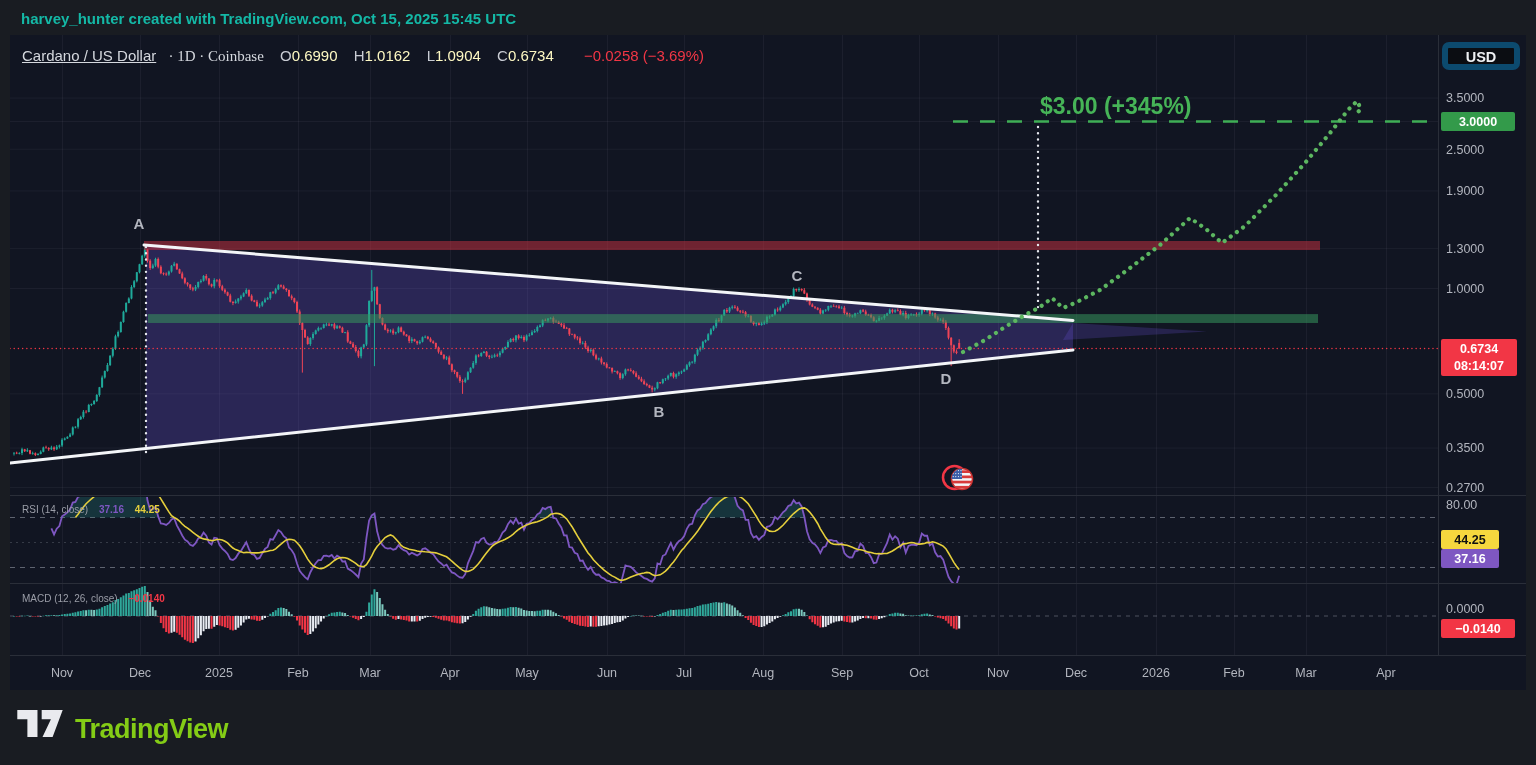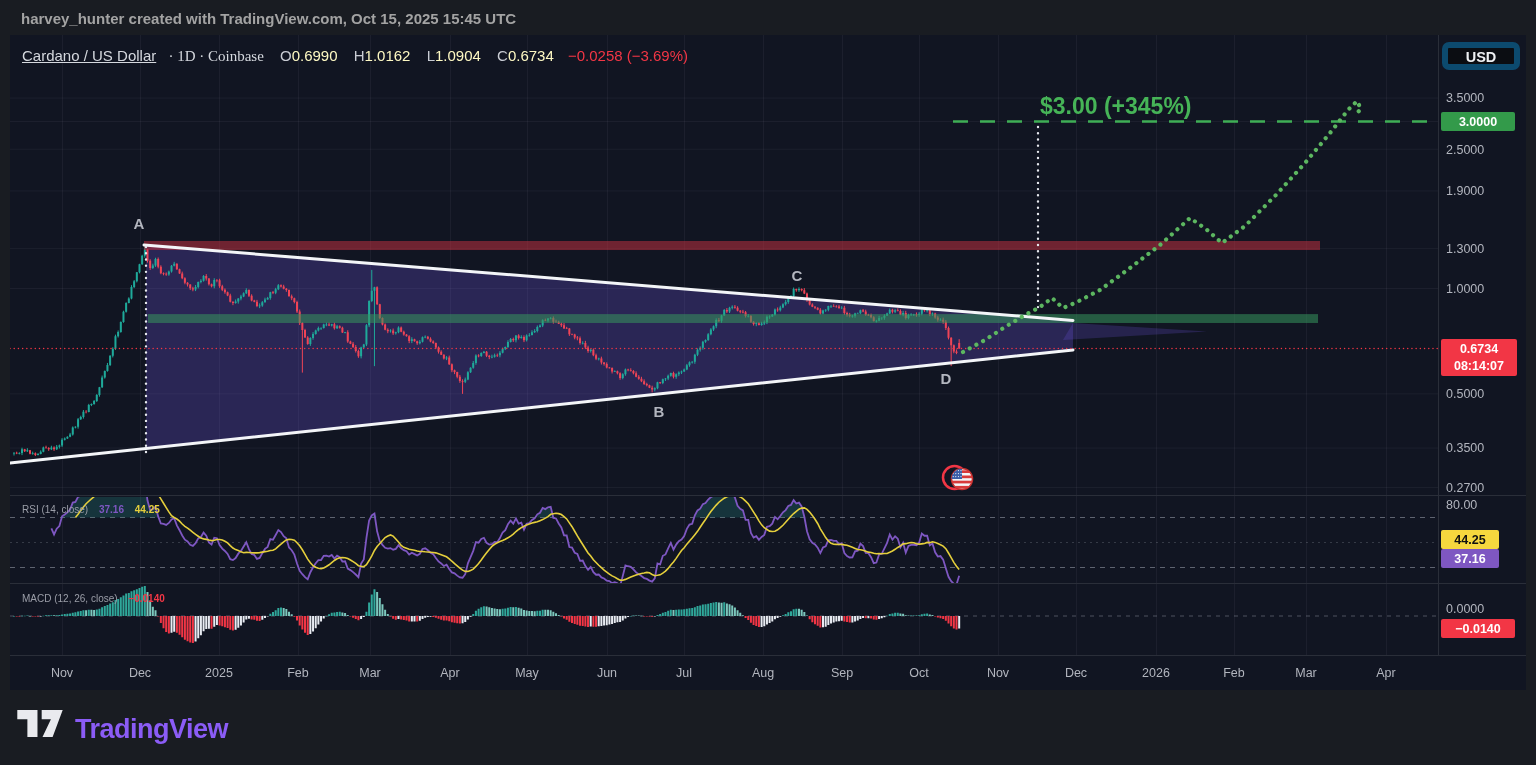--- a/index.html
+++ b/index.html
@@ -1,36 +1,36 @@
 <!DOCTYPE html>
 <html><head>
 <meta charset="utf-8">
 <style>
   html,body{margin:0;padding:0;background:#191c22;width:1536px;height:765px;overflow:hidden;
     font-family:"Liberation Sans",sans-serif;}
-  .credit{position:absolute;left:21px;top:10px;font-size:15px;font-weight:700;color:#a3a3a3;}
+  .credit{position:absolute;left:21px;top:10px;font-size:15px;font-weight:700;color:#14b8a6;}
   .widget{position:absolute;left:10px;top:35px;width:1516px;height:655px;background:#111522;}
   #chart-svg{position:absolute;left:0;top:0;font-family:"Liberation Sans",sans-serif;}
   .title-row{position:absolute;left:12px;top:12px;font-size:15px;color:#d5d8de;white-space:nowrap;}
   .title-row .sym{font-weight:400;text-decoration:underline;}
   .title-row .meta{margin-left:8px;font-family:Liberation Serif, serif;}
   .title-row .olabel{margin-left:12px;color:#c9ccd4;}
   .title-row .oval{color:#fef9c3;}
-  .title-row .chg{margin-left:10px;color:#f23645;}
+  .title-row .chg{margin-left:26px;color:#f23645;}
   .usd-btn{position:absolute;left:1432px;top:7px;width:78px;height:28px;background:#0b0d12;
     border:6px solid #0c4a6e;border-radius:7px;color:#eef0f3;font-size:14.5px;font-weight:700;
     font-family:"Liberation Sans",sans-serif;}
   .ind-row{position:absolute;left:12px;font-size:10px;color:#9b9ea8;white-space:nowrap;}
   .rsi-row{top:469px;}
   .macd-row{top:558px;}
   .rsi-val{color:#7e57c2;margin-left:8px;font-weight:700;}
   .rsi-ma{color:#e5cf3c;margin-left:8px;font-weight:700;}
   .macd-val{color:#f23645;margin-left:8px;font-weight:700;}
   .branding{position:absolute;left:15px;top:702px;display:flex;align-items:center;gap:10px;}
-  .branding span{font-size:27px;font-weight:700;color:#8b5cf6;letter-spacing:-0.5px;margin-top:12px;}
+  .branding span{font-size:27px;font-weight:700;color:#84cc16;letter-spacing:-0.5px;margin-top:12px;}
 </style>
 </head>
 <body>
 
 <div class="credit">harvey_hunter created with TradingView.com, Oct 15, 2025 15:45 UTC</div>
 
 <div class="widget">
   <svg id="chart-svg" width="1516" height="655" viewBox="0 0 1516 655">
       <defs>
         <clipPath id="clipPrice">

